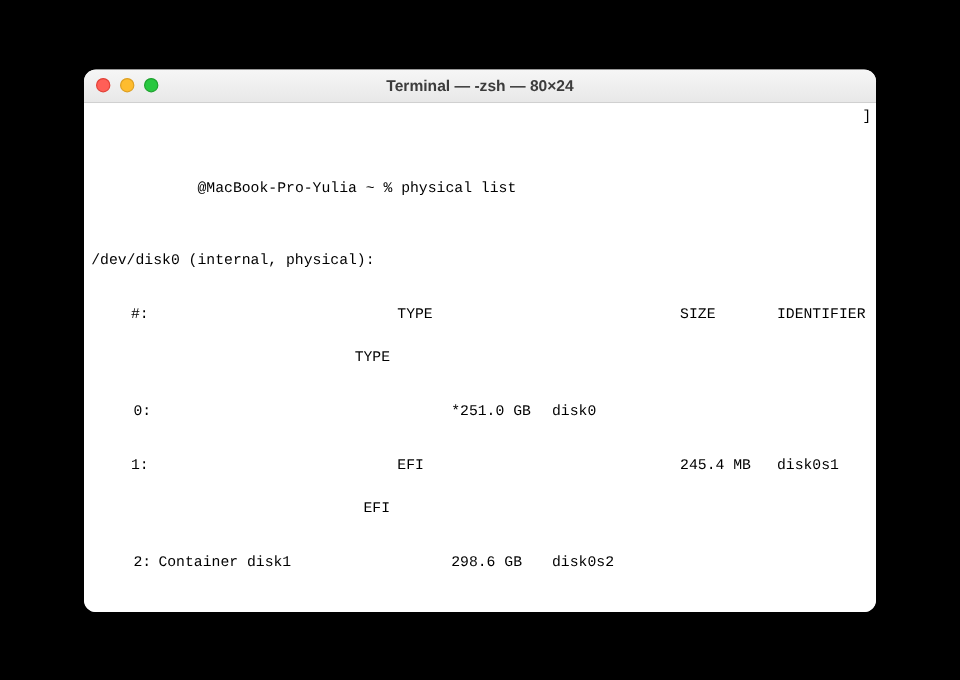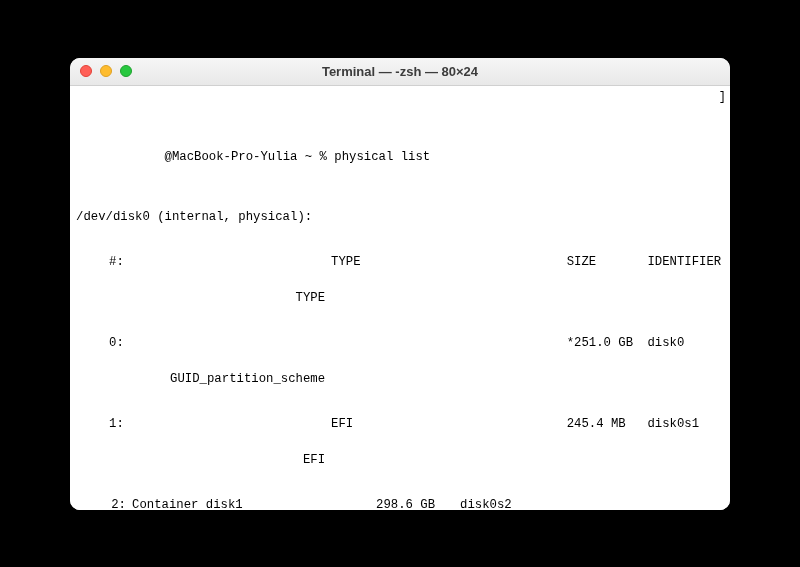--- a/index.html
+++ b/index.html
@@ -102,21 +102,20 @@
     <div>/dev/disk0 (internal, physical):</div>
     <div class="row">
       <span class="col-idx">#:</span>
       <span class="col-type">TYPE</span>
       <span class="col-name">TYPE</span>
       <span class="col-size">SIZE</span>
       <span class="col-id">IDENTIFIER</span>
     </div>
     <div class="row">
       <span class="col-idx">0:</span>
-      <span class="col-type">GUID_partition_scheme</span>
       <span class="col-name"></span>
       <span class="col-size">*251.0 GB</span>
       <span class="col-id">disk0</span>
     </div>
     <div class="row">
       <span class="col-idx">1:</span>
       <span class="col-type">EFI</span>
       <span class="col-name">EFI</span>
       <span class="col-size">245.4 MB</span>
       <span class="col-id">disk0s1</span>

